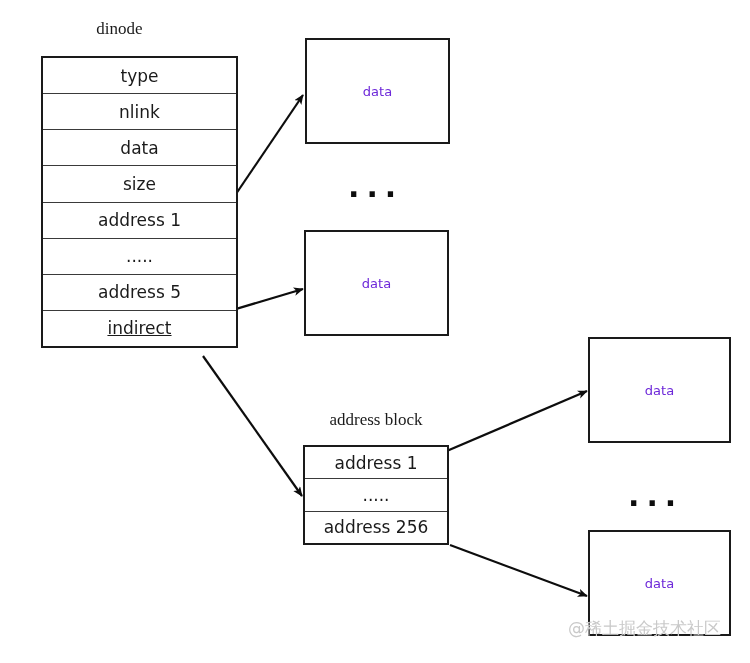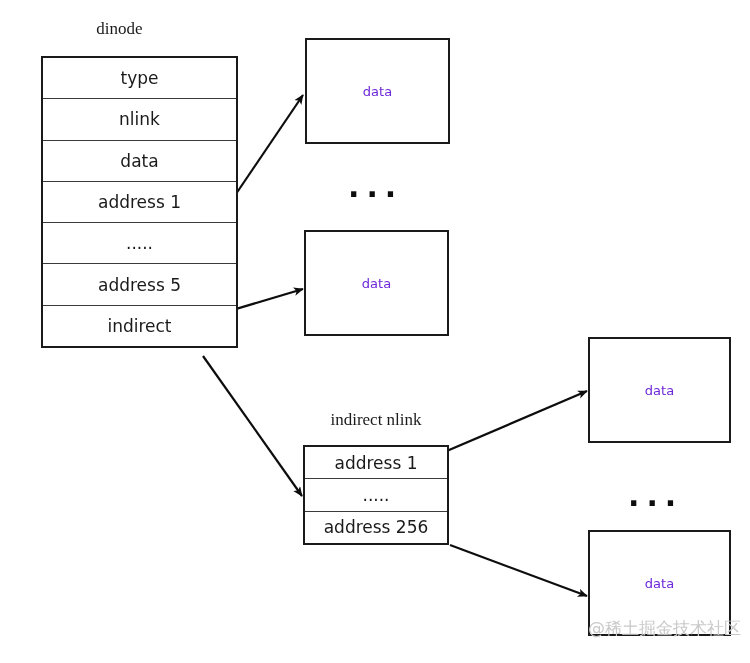--- a/index.html
+++ b/index.html
@@ -47,20 +47,21 @@
     border-bottom: 1px solid #3a3a3a;
     display: flex;
     align-items: center;
     justify-content: center;
     font-size: 17px;
     color: #1a1a1a;
     box-sizing: border-box;
   }
   #dinode-table .row:last-child {
     border-bottom: none;
+    text-decoration: underline;
   }
   
   #indirect-table {
     position: absolute;
     left: 303px;
     top: 445px;
     width: 146px;
     height: 100px;
     border: 2px solid #1a1a1a;
     box-sizing: border-box;
@@ -108,21 +109,21 @@
     position: absolute;
     left: 0;
     top: 0;
     width: 750px;
     height: 663px;
     pointer-events: none;
   }
   
   #watermark {
     position: absolute;
-    left: 588px;
+    left: 568px;
     top: 617px;
     font-size: 17px;
     color: #c9c9c9;
     white-space: nowrap;
     letter-spacing: 0px;
   }
 </style>
 </head>
 <body>
 
@@ -145,33 +146,34 @@
 
     <line x1="450" y1="545" x2="587" y2="596" stroke="#0d0d0d" stroke-width="2.2" marker-end="url(#ah)"></line>
   </svg>
 
   <div class="lbl" style="left:21px; top:20px; width:197px;">dinode</div>
 
   <div id="dinode-table">
     <div class="row">type</div>
     <div class="row">nlink</div>
     <div class="row">data</div>
+    <div class="row">size</div>
     <div class="row">address 1</div>
     <div class="row">.....</div>
     <div class="row">address 5</div>
     <div class="row">indirect</div>
   </div>
 
   <div class="data-box" style="left:305px; top:38px; width:145px; height:106px;">data</div>
 
   <div class="dots" style="left:348px; top:172px;">...</div>
 
   <div class="data-box" style="left:304px; top:230px; width:145px; height:106px;">data</div>
 
-  <div class="lbl" style="left:303px; top:411px; width:146px;">indirect nlink</div>
+  <div class="lbl" style="left:303px; top:411px; width:146px;">address block</div>
 
   <div id="indirect-table">
     <div class="row">address 1</div>
     <div class="row">.....</div>
     <div class="row">address 256</div>
   </div>
 
   <div class="data-box" style="left:588px; top:337px; width:143px; height:106px;">data</div>
 
   <div class="dots" style="left:628px; top:481px;">...</div>

